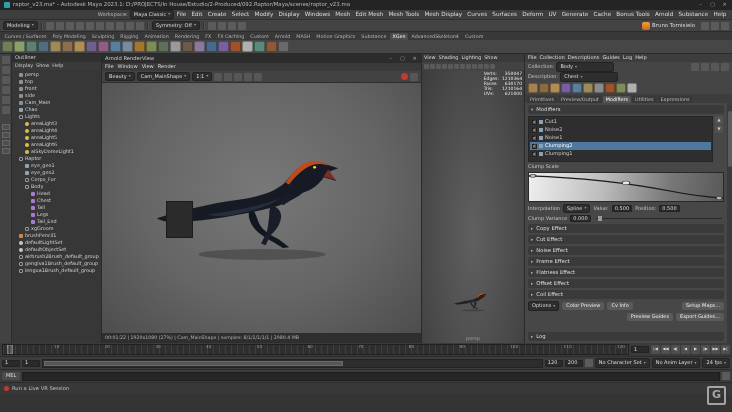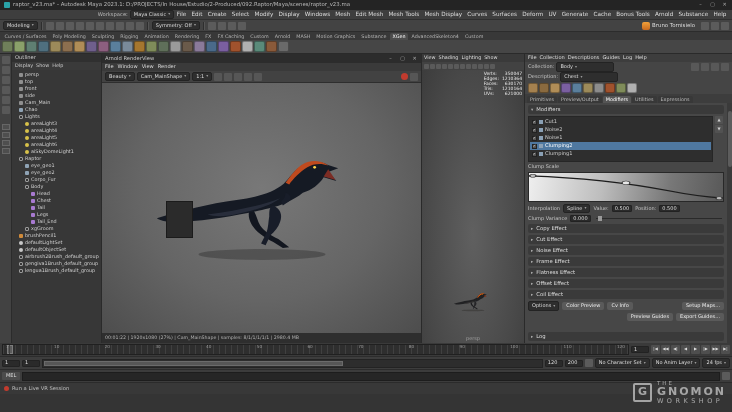--- a/index.html
+++ b/index.html
@@ -868,20 +868,15 @@
 
   <div class="helprow">
     <span class="reddot"></span>
     <span>Run a Live VR Session</span>
   </div>
 
   <div class="fill"></div>
 
   <div class="watermark">
     <span class="wm-logo">G</span>
-    <span class="wm-text">
-      <span class="wm-l1">THE</span>
-      <span class="wm-l2">GNOMON</span>
-      <span class="wm-l3">WORKSHOP</span>
-    </span>
   </div>
 
 </div>
 
 </body></html>

